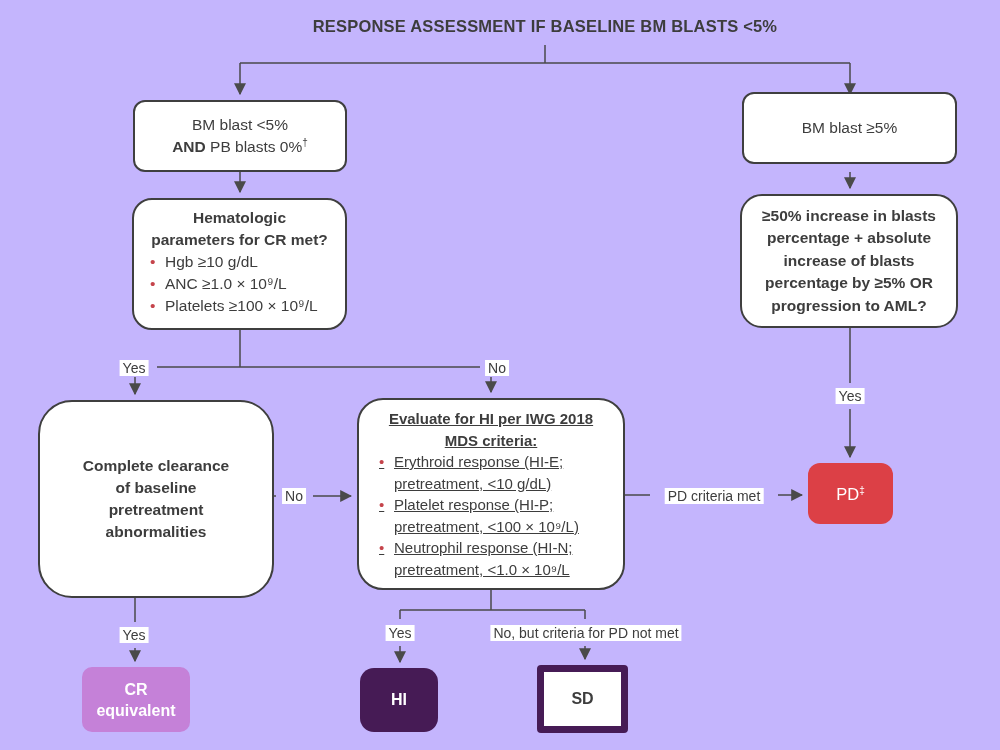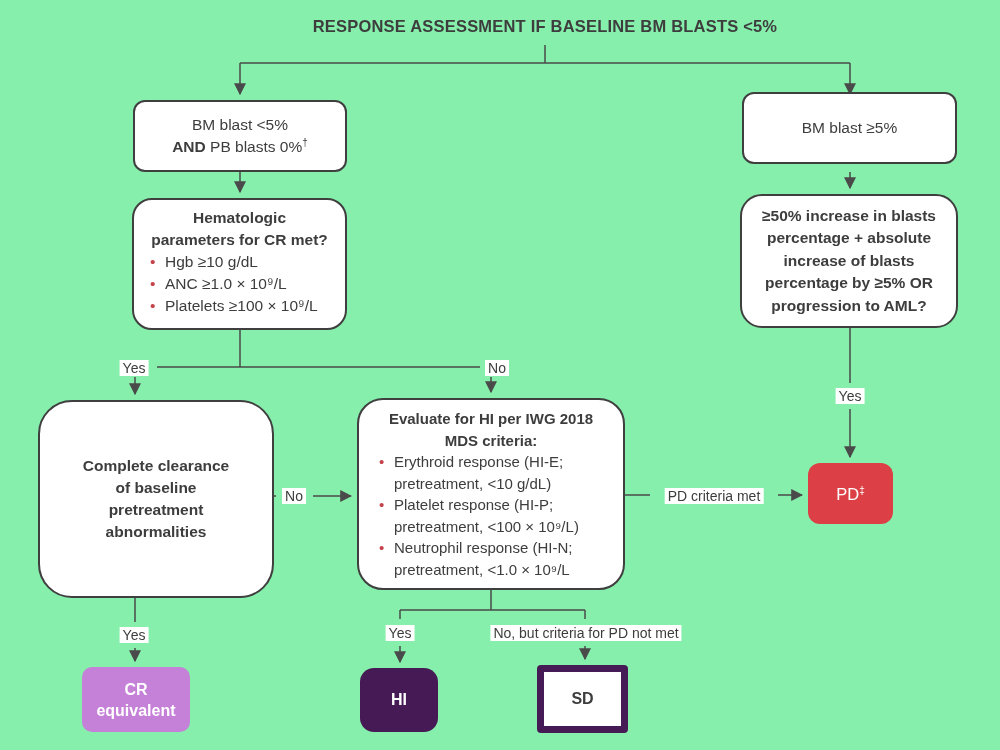--- a/index.html
+++ b/index.html
@@ -1,17 +1,17 @@
 <!DOCTYPE html>
 <html style="--text: #3d3d3d; --line: #4a4a4a; --border: #3f3f3f; --bullet: #c5444b; --pd-red: #dc4046; --cr-purple: #c581d8; --deep-purple: #461b55;"><head>
 <meta charset="utf-8">
 <style>
   html,body{margin:0;padding:0;background:#ffffff;}
   #stage{
-    position:relative;width:1000px;height:750px;background:#86efac;overflow:hidden;
+    position:relative;width:1000px;height:750px;background:#c4b5fd;overflow:hidden;
     font-family:"Liberation Sans","DejaVu Sans",sans-serif;color:var(--text,#3d3d3d);
   }
   #connectors{position:absolute;left:0;top:0;width:1000px;height:750px;pointer-events:none;}
   #connectors path{stroke:var(--line,#4a4a4a);stroke-width:1.5;fill:none;}
   #connectors marker path{fill:var(--line,#4a4a4a);stroke:none;}
   .page-title{
     position:absolute;top:17px;left:90px;width:910px;text-align:center;
     font-size:16.5px;font-weight:700;letter-spacing:.2px;color:var(--text,#3d3d3d);
   }
   .node{
@@ -20,21 +20,21 @@
     justify-content:center;text-align:center;font-size:15.5px;line-height:22px;
     color:var(--text,#3d3d3d);
   }
   .node b{font-weight:700;}
   sup{font-size:10px;line-height:0;vertical-align:super;}
   .n-bm-lt5{left:133px;top:100px;width:214px;height:72px;border-radius:12px;}
   .n-bm-ge5{left:742px;top:92px;width:215px;height:72px;border-radius:12px;}
   .n-hema{left:132px;top:198px;width:215px;height:132px;border-radius:20px;justify-content:flex-start;padding:7px 0 0 0;}
   .n-blasts{left:740px;top:194px;width:218px;height:134px;border-radius:22px;font-weight:700;line-height:22.5px;}
   .n-cyto{left:38px;top:400px;width:236px;height:198px;border-radius:34px;font-weight:700;}
-  .n-eval{left:357px;top:398px;width:268px;height:192px;border-radius:26px;justify-content:flex-start;padding:8px 0 0 0;font-size:15px;line-height:21.5px;}
+  .n-eval{left:357px;top:398px;width:268px;height:192px;border-radius:26px;justify-content:flex-start;padding:8px 0 0 0;font-size:15px;line-height:21.5px;text-decoration:underline;}
   .node-title{font-weight:700;text-align:center;width:100%;}
   .bullets{width:100%;text-align:left;box-sizing:border-box;}
   .n-hema .bullets{padding-left:16px;}
   .n-eval .bullets{padding-left:20px;padding-right:8px;}
   .bullet{display:flex;}
   .bullet .dot{flex:none;width:15px;color:var(--bullet,#c5444b);}
   .bullet .btxt{flex:1;}
   .terminal{border:none;color:#ffffff;font-weight:700;}
   .n-pd{left:808px;top:463px;width:85px;height:61px;border-radius:12px;background:var(--pd-red,#dc4046);font-weight:400;font-size:16.5px;}
   .n-cr{left:82px;top:667px;width:108px;height:65px;border-radius:10px;background:var(--cr-purple,#c581d8);font-size:16px;line-height:21px;}

